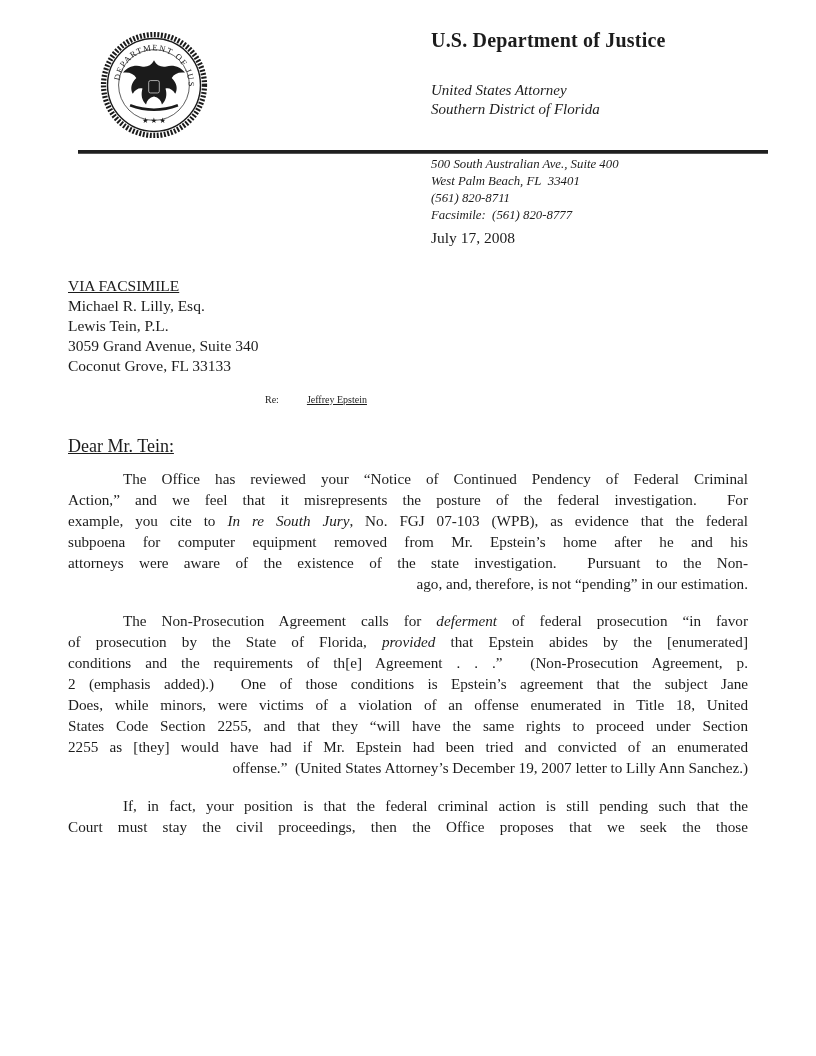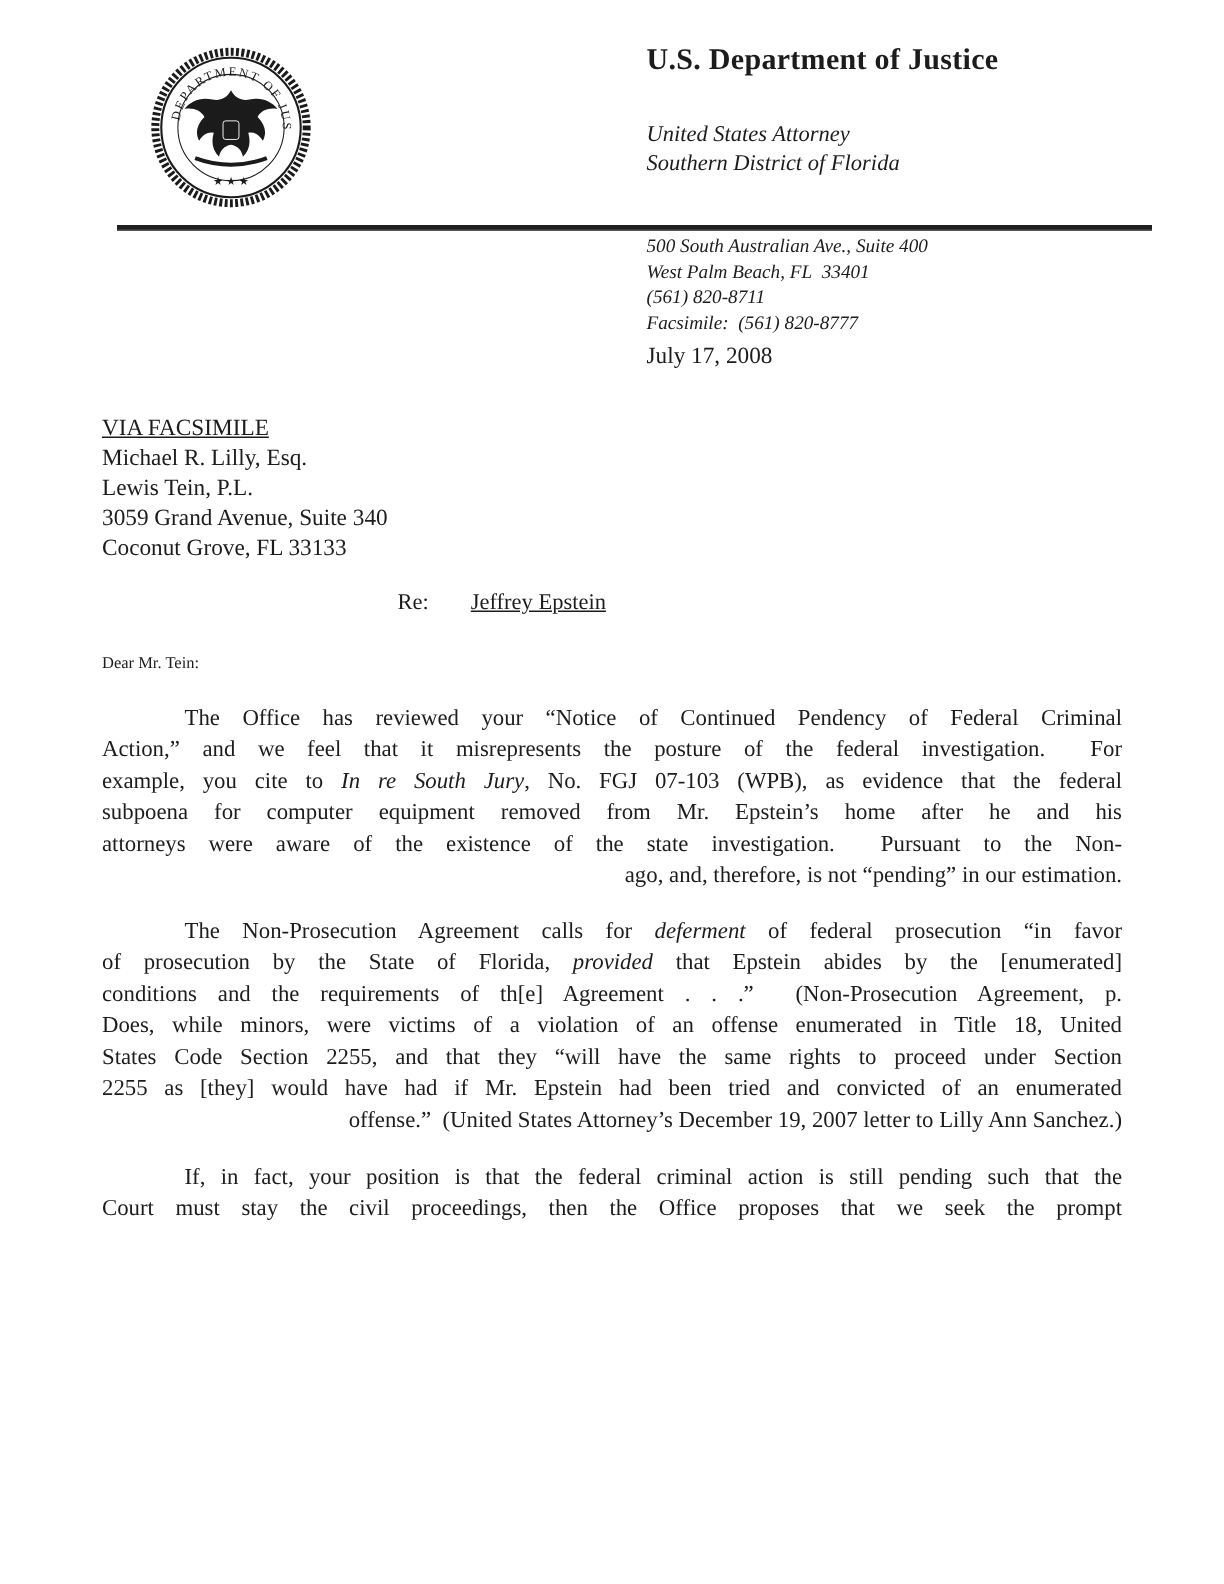--- a/index.html
+++ b/index.html
@@ -19,23 +19,23 @@
     position: absolute; left: 431px; top: 29px;
     font-size: 20px; font-weight: bold; letter-spacing: 0.2px;
   }
   .office { position: absolute; left: 431px; top: 81px; font-style: italic; font-size: 15px; line-height: 19px; }
   .rule { position: absolute; left: 78px; top: 150px; width: 690px; height: 3px; background: #1f1f1f; border-bottom: 1px solid #555; }
   .addr { position: absolute; left: 431px; top: 156px; font-style: italic; font-size: 12.8px; line-height: 17px; }
   .date { position: absolute; left: 431px; top: 229px; font-size: 15.5px; }
   
   .recipient { position: absolute; left: 68px; top: 276px; font-size: 15.5px; line-height: 20px; }
   .underlined { text-decoration: underline; }
-  .re-line { position: absolute; left: 265px; top: 394px; font-size: 15px; }
+  .re-line { position: absolute; left: 265px; top: 394px; font-size: 10px; }
   .re-subject { margin-left: 28px; text-decoration: underline; }
-  .salutation { position: absolute; left: 68px; top: 436px; font-size: 11px; }
+  .salutation { position: absolute; left: 68px; top: 436px; font-size: 18px; text-decoration: underline; }
   
   .body { position: absolute; left: 68px; top: 469px; width: 680px; font-size: 15.2px; line-height: 20.9px; }
   .para { margin: 0 0 17px 0; }
   .line { text-align: right; white-space: nowrap; }
   .line.just { white-space: normal; text-align: justify; text-align-last: justify; }
   .line.ind { text-indent: 55px; }
   .line em { font-style: italic; }
 </style>
 </head>
 <body>
@@ -93,24 +93,25 @@
         <div class="line just"><span>Action,” and we feel that it misrepresents the posture of the federal investigation.&nbsp; For</span></div>
         <div class="line just"><span>example, you cite to </span><em>In re South Jury</em><span>, No. FGJ 07-103 (WPB), as evidence that the federal</span></div>
         <div class="line just"><span>subpoena for computer equipment removed from Mr. Epstein’s home after he and his</span></div>
         <div class="line just"><span>attorneys were aware of the existence of the state investigation.&nbsp; Pursuant to the Non-</span></div>
         <div class="line"><span>ago, and, therefore, is not “pending” in our estimation.</span></div>
       </div>
       <div class="para">
         <div class="line just ind"><span>The Non-Prosecution Agreement calls for </span><em>deferment</em><span> of federal prosecution “in favor</span></div>
         <div class="line just"><span>of prosecution by the State of Florida, </span><em>provided</em><span> that Epstein abides by the [enumerated]</span></div>
         <div class="line just"><span>conditions and the requirements of th[e] Agreement . . .”&nbsp; (Non-Prosecution Agreement, p.</span></div>
+        <div class="line just"><span>2 (emphasis added).)&nbsp; One of those conditions is Epstein’s agreement that the subject Jane</span></div>
         <div class="line just"><span>Does, while minors, were victims of a violation of an offense enumerated in Title 18, United</span></div>
         <div class="line just"><span>States Code Section 2255, and that they “will have the same rights to proceed under Section</span></div>
         <div class="line just"><span>2255 as [they] would have had if Mr. Epstein had been tried and convicted of an enumerated</span></div>
         <div class="line"><span>offense.”&nbsp; (United States Attorney’s December 19, 2007 letter to Lilly Ann Sanchez.)</span></div>
       </div>
       <div class="para">
         <div class="line just ind"><span>If, in fact, your position is that the federal criminal action is still pending such that the</span></div>
-        <div class="line just"><span>Court must stay the civil proceedings, then the Office proposes that we seek the prompt</span></div>
+        <div class="line just"><span>Court must stay the civil proceedings, then the Office proposes that we seek the those</span></div>
       </div>
     </div>
 
 </div>
 
 </body></html>

